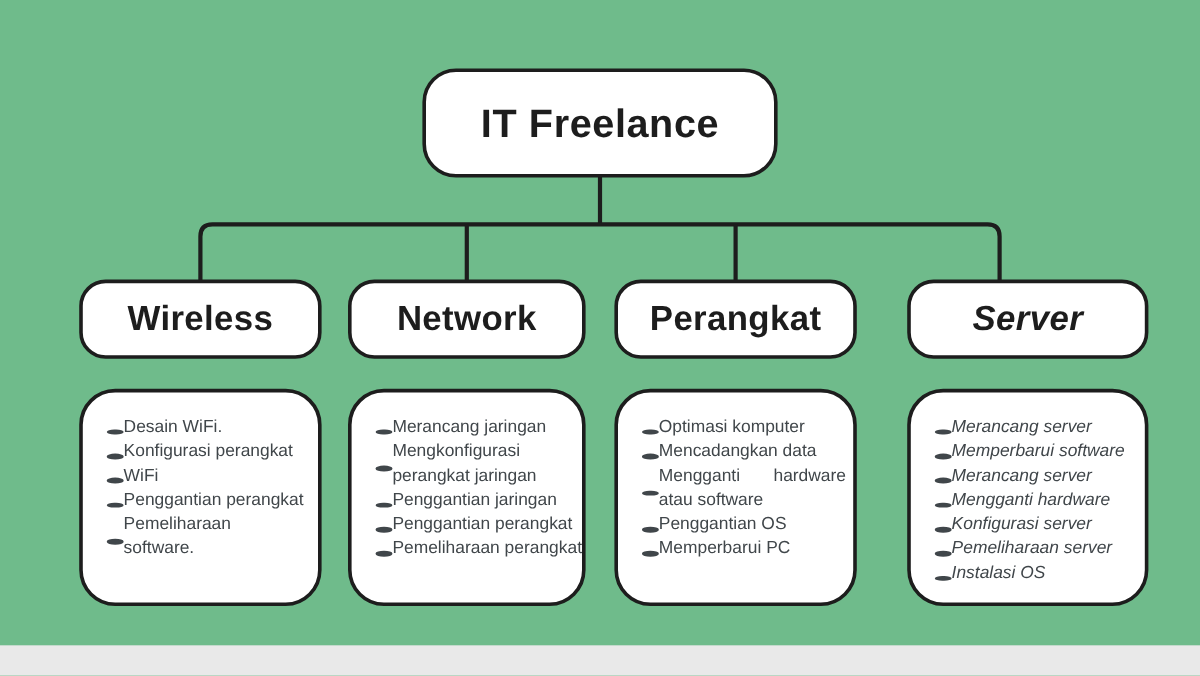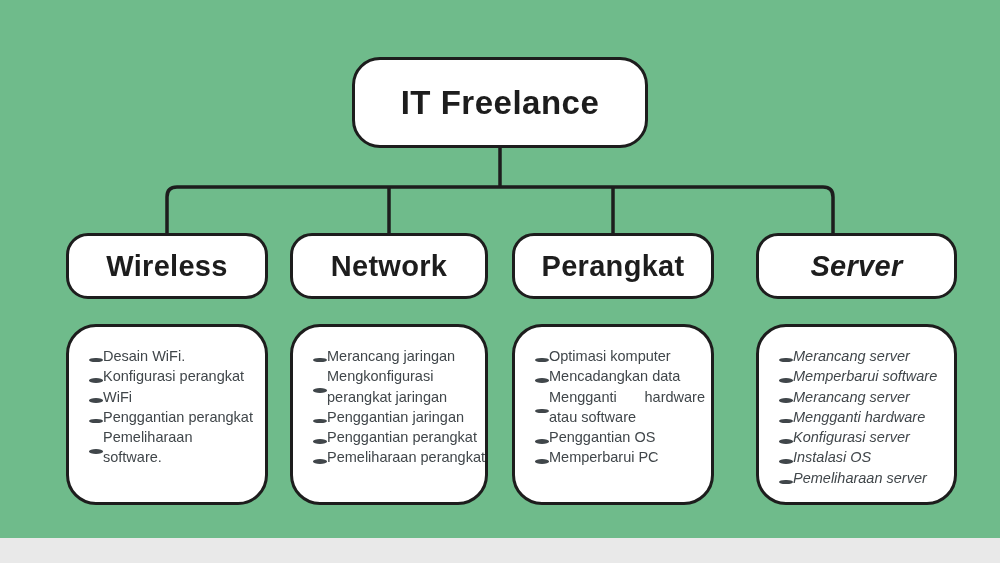--- a/index.html
+++ b/index.html
@@ -265,26 +265,26 @@
           </li>
           <li class="item">
             <span class="bullet"></span>
             <div class="item-text">
               <div class="line">Konfigurasi server</div>
             </div>
           </li>
           <li class="item">
             <span class="bullet"></span>
             <div class="item-text">
+              <div class="line">Pemeliharaan server</div>
+            </div>
+          </li>
+          <li class="item">
+            <span class="bullet"></span>
+            <div class="item-text">
               <div class="line">Instalasi OS</div>
             </div>
           </li>
-          <li class="item">
-            <span class="bullet"></span>
-            <div class="item-text">
-              <div class="line">Pemeliharaan server</div>
-            </div>
-          </li>
         </ul>
     </div>
   </div>
 
 </div>
 
 </body></html>

